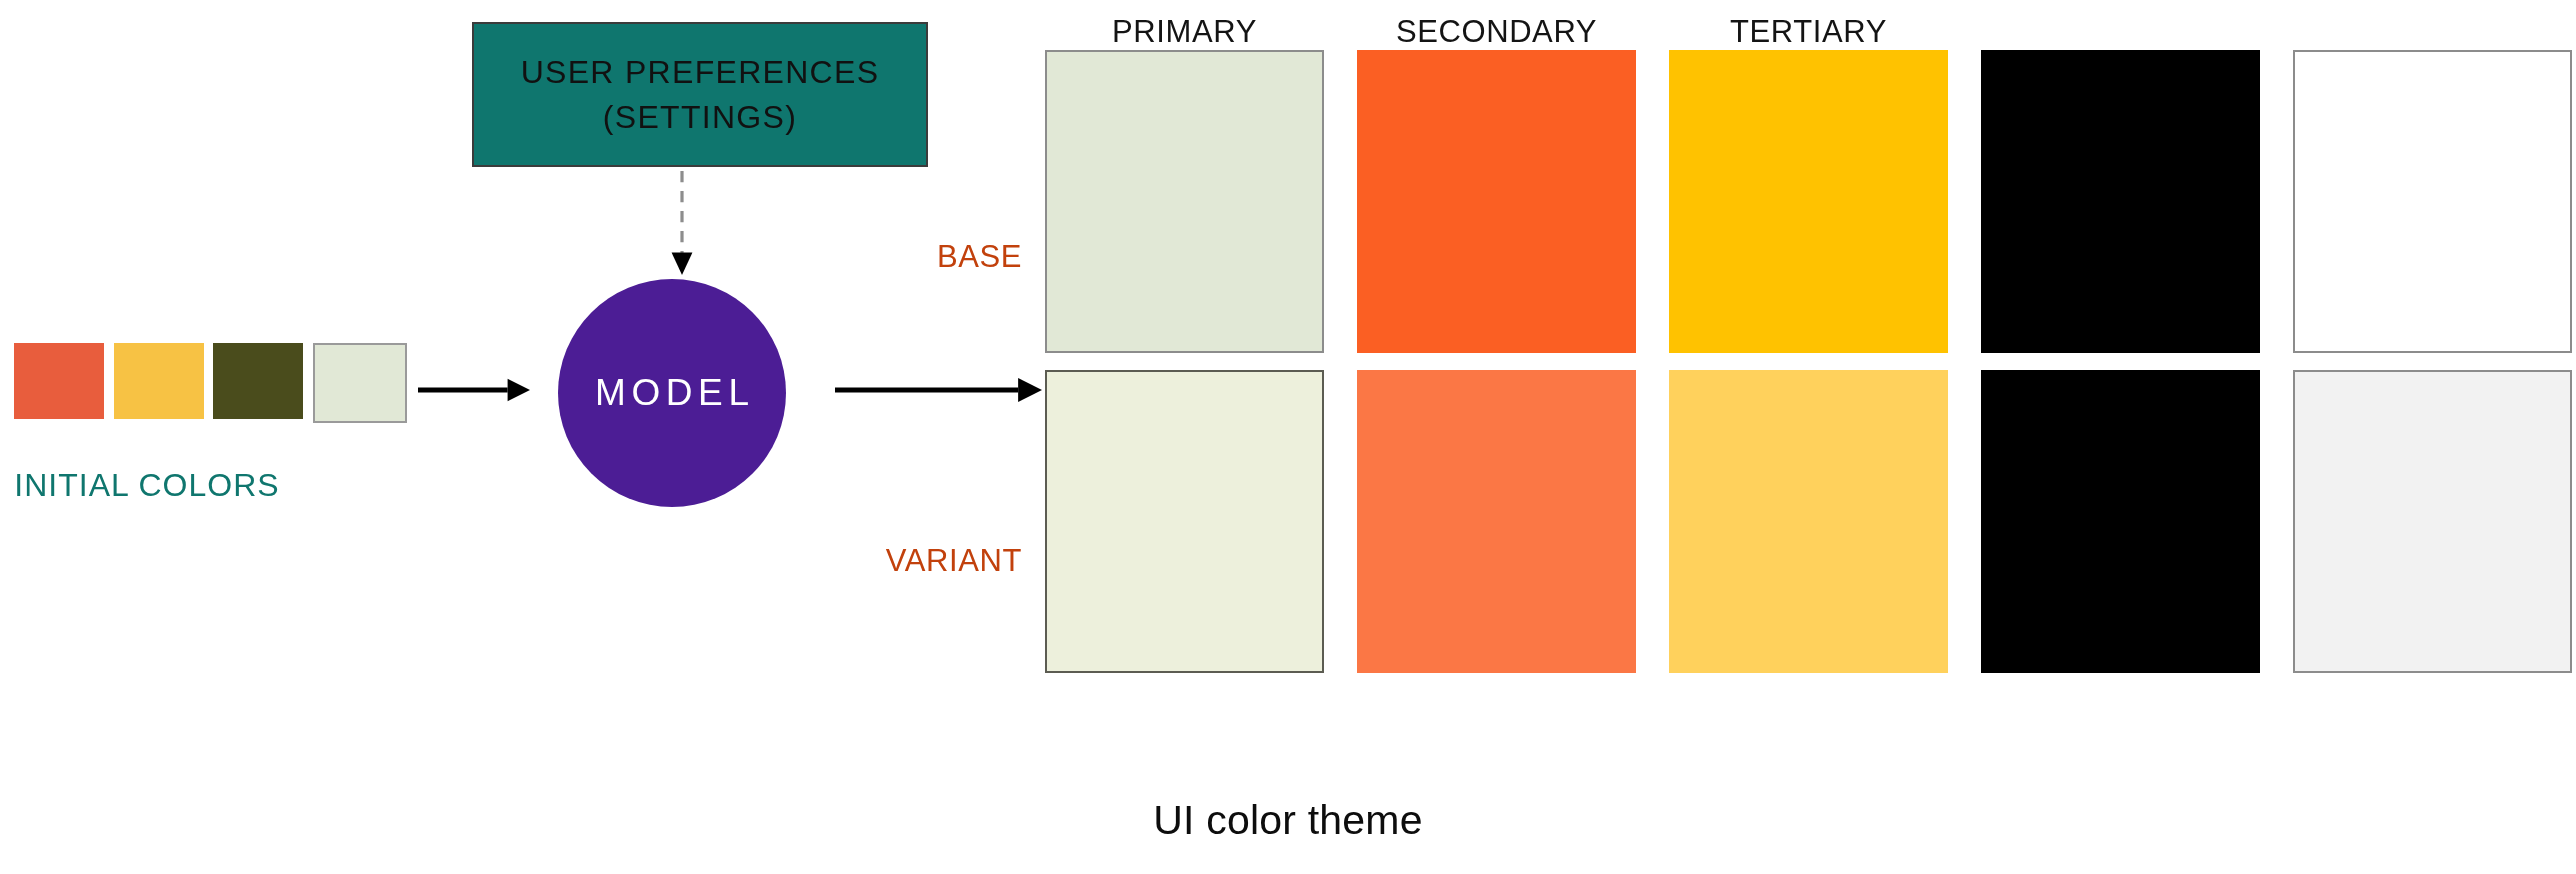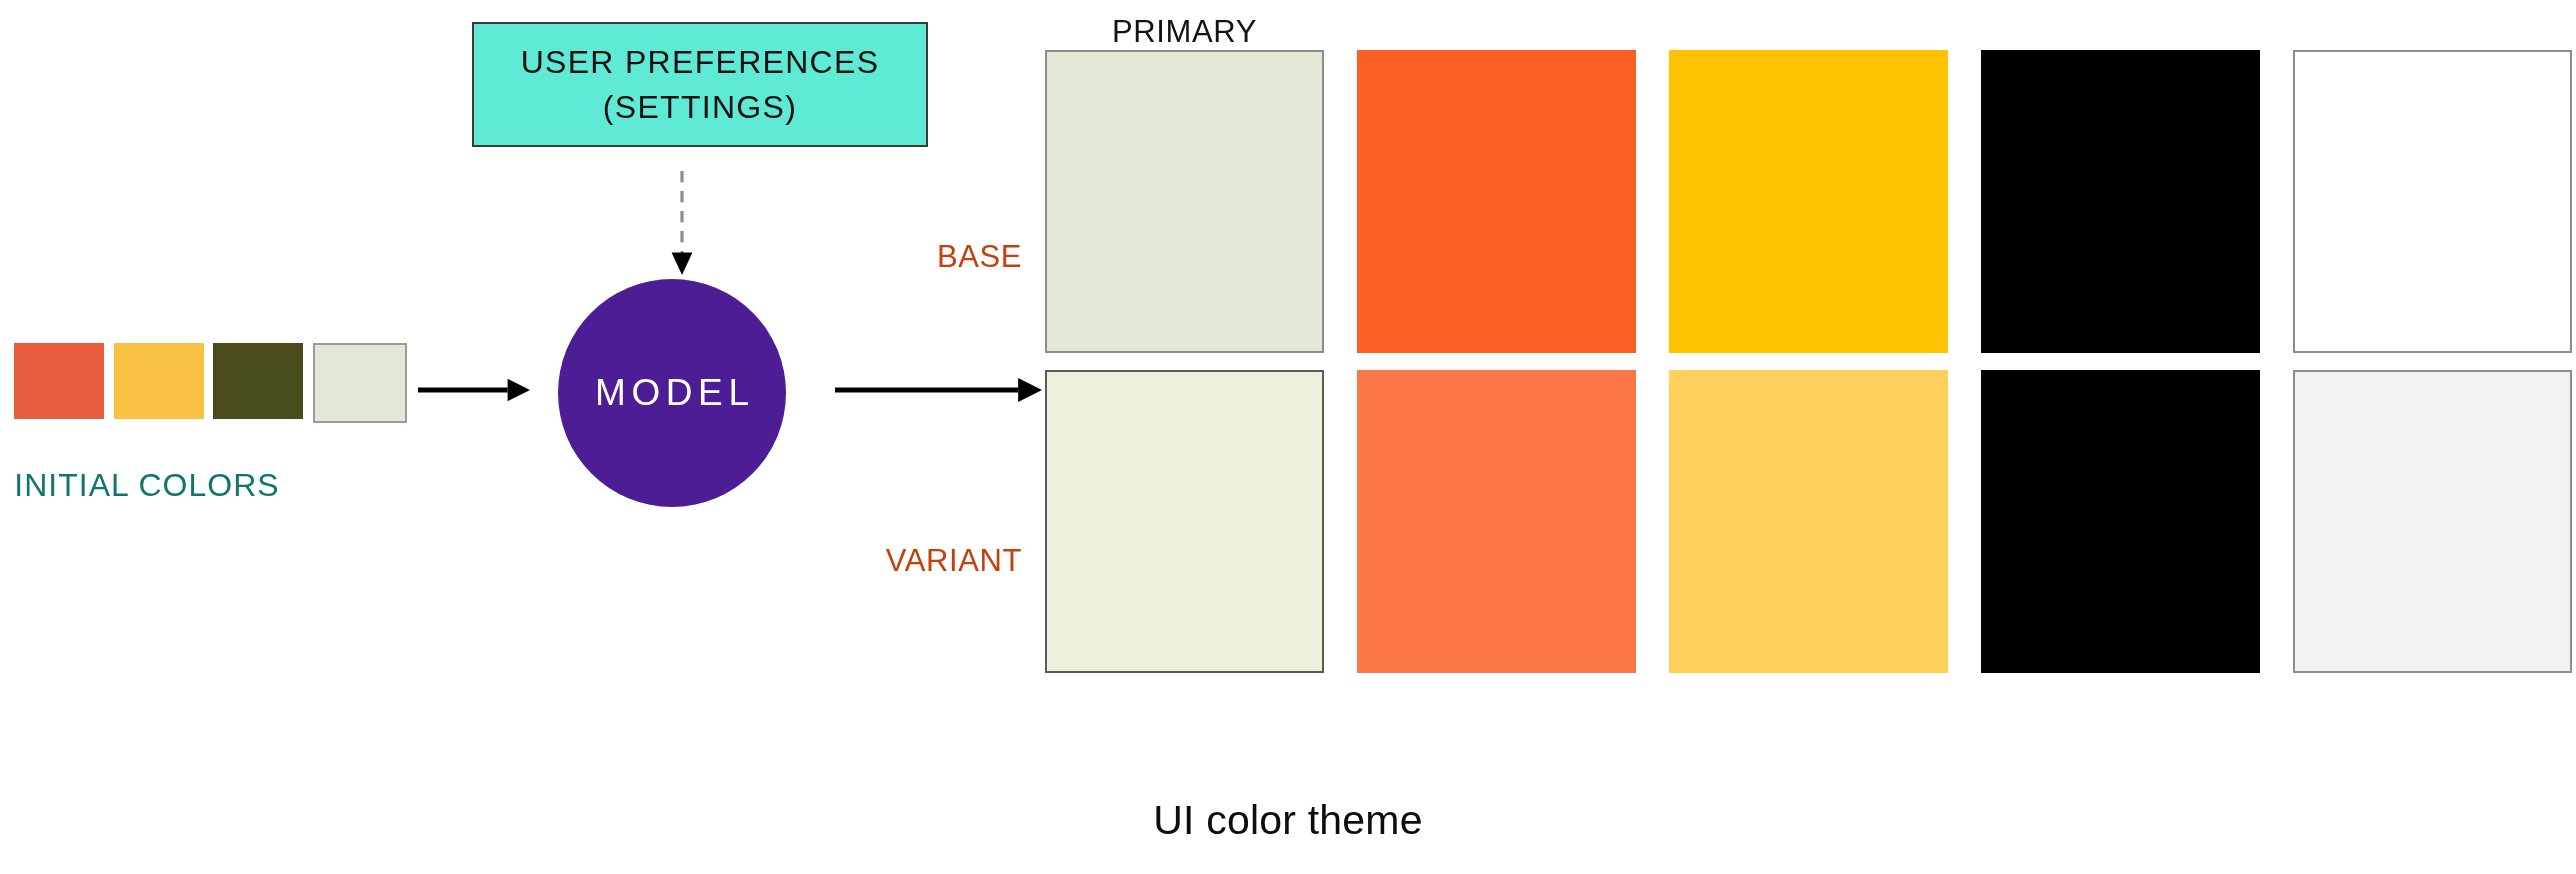--- a/index.html
+++ b/index.html
@@ -21,22 +21,22 @@
     position:absolute;left:0px;top:124px;
     font-size:32px;letter-spacing:1px;color:#0f766e;white-space:nowrap;
     font-weight:400;
   }
 
   
   #arrow-colors-to-model{position:absolute;left:418px;top:374px;width:112px;height:32px;}
 
   
   #user-preferences-box{
-    position:absolute;left:472px;top:22px;width:456px;height:125px;
-    border:2.4px solid #3b3b3b;background:#5eead4;
+    position:absolute;left:472px;top:22px;width:456px;height:145px;
+    border:2.4px solid #3b3b3b;background:#0f766e;
     display:flex;flex-direction:column;align-items:center;justify-content:center;
     box-sizing:border-box;
   }
   .prefs-line{
     font-size:32px;letter-spacing:1.3px;color:#111;line-height:1.38;white-space:nowrap;
   }
   #arrow-prefs-to-model{position:absolute;left:666px;top:171px;width:32px;height:104px;}
 
   
   #model-node{
@@ -121,20 +121,22 @@
     <polygon points="230,5 260,20 230,35" fill="#000"></polygon>
   </svg>
 
   <div class="row-label" id="row-label-base">BASE</div>
   <div class="row-label" id="row-label-variant">VARIANT</div>
 
   <div id="palette-grid">
 
     <div id="palette-header-row">
       <div class="palette-col-header">PRIMARY</div>
+      <div class="palette-col-header">SECONDARY</div>
+      <div class="palette-col-header">TERTIARY</div>
     </div>
 
     <div class="palette-row">
       <div class="swatch-cell" style="background: rgb(225, 232, 214); border: 2.4px solid rgb(140, 140, 140);"></div>
       <div class="swatch-cell" style="background: rgb(251, 95, 35); border: none;"></div>
       <div class="swatch-cell" style="background: rgb(255, 194, 0); border: none;"></div>
       <div class="swatch-cell" style="background: rgb(0, 0, 0); border: none;"></div>
       <div class="swatch-cell" style="background: rgb(255, 255, 255); border: 2.4px solid rgb(140, 140, 140);"></div>
     </div>
 

